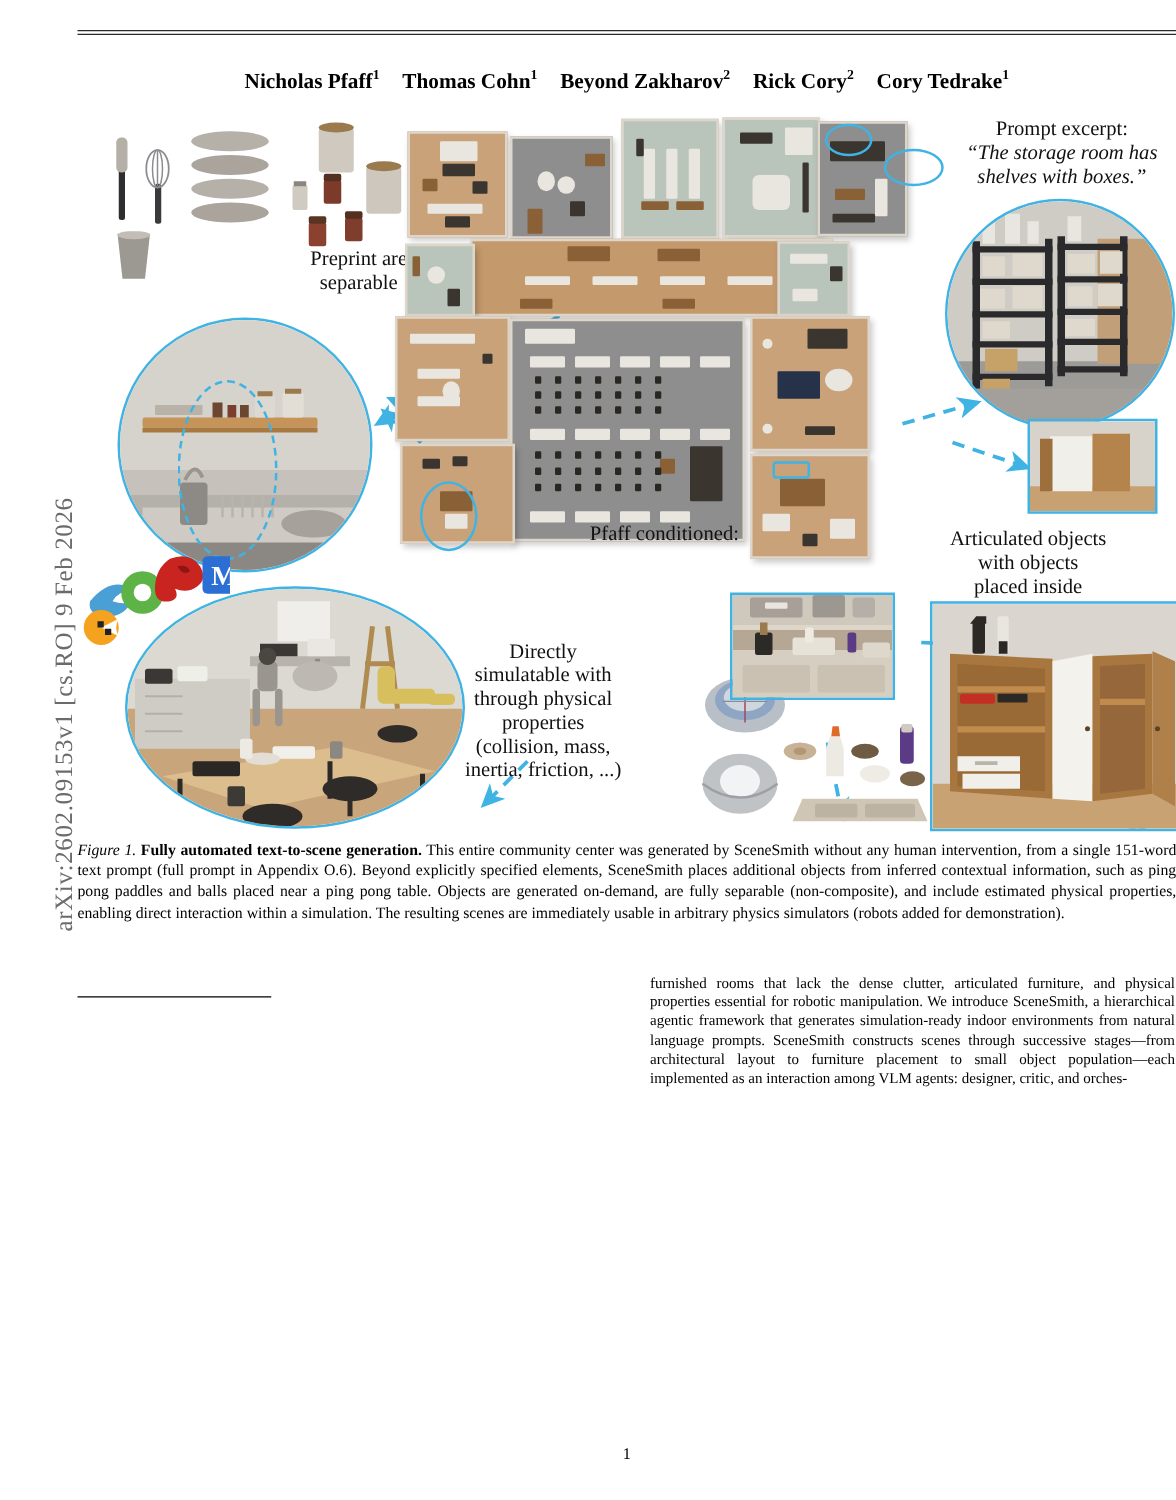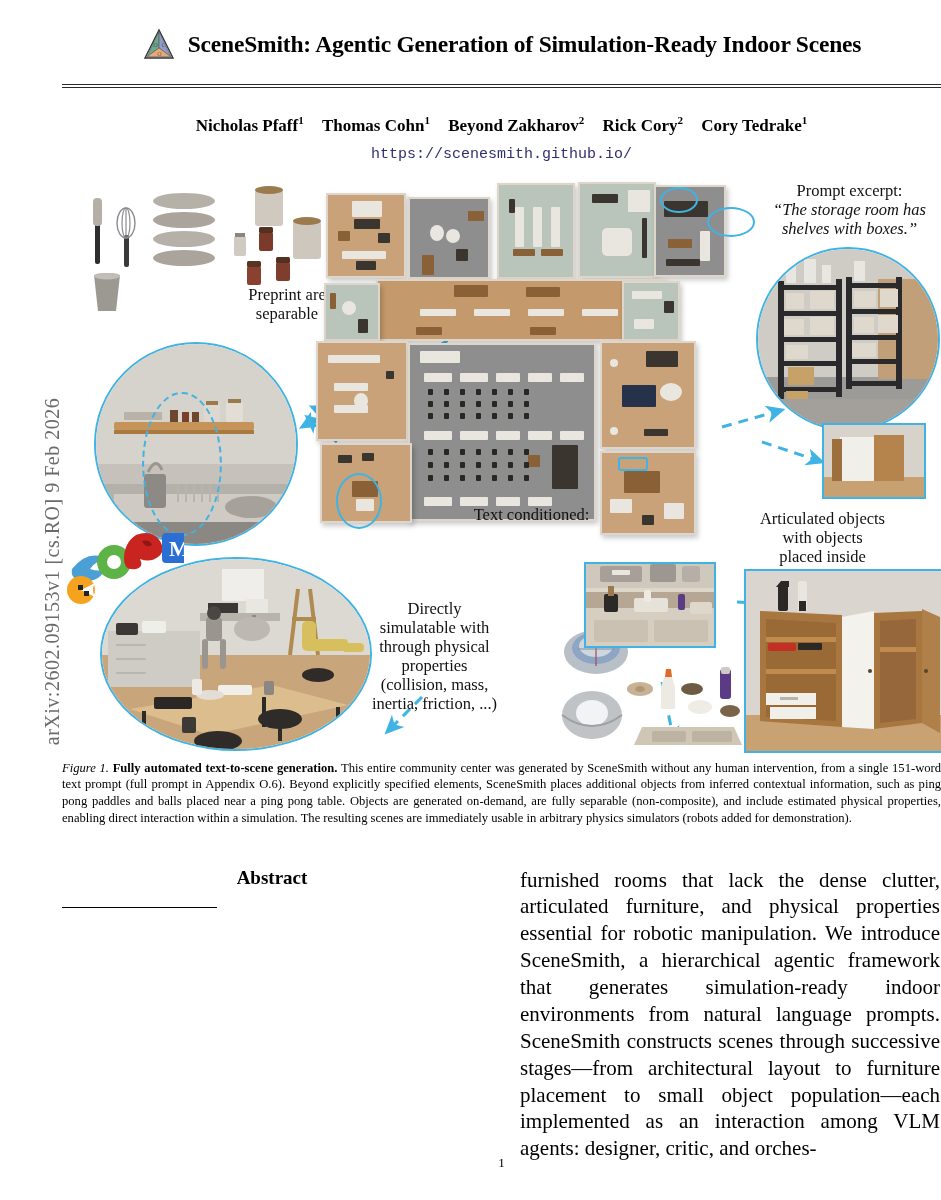--- a/index.html
+++ b/index.html
@@ -69,58 +69,43 @@
   
   #caption{
     margin-top:8px;width:879px;font-size:12.6px;line-height:1.33;text-align:justify;
   }
   #caption .cap-head{font-style:italic;}
   #caption .cap-bold{font-weight:bold;}
   
   #body-cols{display:flex;gap:38px;margin-top:40px;width:879px;}
   .col{width:420px;}
   #abstract-heading{text-align:center;font-weight:bold;font-size:19px;margin-bottom:10px;}
-  .abs-text,.body-text{font-size:21px;line-height:1.28;text-align:justify;}
+  .abs-text,.body-text{font-size:12px;line-height:1.28;text-align:justify;}
   #footnote-rule{width:155px;border-top:1px solid #000;margin:18px 0 5px 0;}
   #footnote{font-size:13px;line-height:1.3;text-align:justify;}
   .sup{font-size:9.5px;vertical-align:super;}
   #preprint{font-style:italic;font-size:13.6px;margin-top:19px;}
   #page-number{position:absolute;left:0;top:1155px;width:879px;text-align:center;font-size:13px;}
 </style>
 </head>
 <body>
 
 <div id="arxiv-stamp">arXiv:2602.09153v1  [cs.RO]  9 Feb 2026</div>
 
 <div id="page">
 
-  <div id="title-block">
-    <span id="logo-icon">
-      <svg viewBox="0 0 34 32" width="34" height="32">
-        <polygon points="17,2 3,30 31,30" fill="#f3efe7" stroke="#333" stroke-width="1.4"></polygon>
-        <polygon points="17,3.5 17,20 5.2,28.6" fill="#6aab8e" stroke="#555" stroke-width=".6"></polygon>
-        <polygon points="17,3.5 17,20 28.8,28.6" fill="#8e9cc9" stroke="#555" stroke-width=".6"></polygon>
-        <polygon points="5.2,28.6 17,20 28.8,28.6" fill="#e8a878" stroke="#555" stroke-width=".6"></polygon>
-        <text x="11" y="19" font-size="6.5" fill="#5a5a5a" font-family="Liberation Serif, serif">D</text>
-        <text x="19.5" y="19" font-size="6.5" fill="#5a5a5a" font-family="Liberation Serif, serif">C</text>
-        <text x="15.2" y="28" font-size="6" fill="#8a5a30" font-family="Liberation Serif, serif">O</text>
-      </svg>
-    </span>
-    <span id="paper-title">SceneSmith: Agentic Generation of Simulation-Ready Indoor Scenes</span>
-  </div>
   <div id="title-rule"></div>
 
   <div id="authors">
     <span class="author"><span>Nicholas Pfaff</span><span class="aff">1</span></span>
     <span class="author"><span>Thomas Cohn</span><span class="aff">1</span></span>
     <span class="author"><span>Beyond Zakharov</span><span class="aff">2</span></span>
     <span class="author"><span>Rick Cory</span><span class="aff">2</span></span>
     <span class="author"><span>Cory Tedrake</span><span class="aff">1</span></span>
   </div>
-  <div id="paper-url">https://scenesmith.github.io/</div>
 
   <div id="figure">
 
     <svg class="connectors">
       <defs>
         <marker id="ar" viewBox="0 0 12 12" refX="9" refY="6" markerWidth="7" markerHeight="7" orient="auto">
           <path d="M0,1 L11,6 L0,11 L3,6 z" fill="#3fb3e3"></path>
         </marker>
       </defs>
       <g stroke="#3fb3e3" stroke-width="3" stroke-dasharray="10,7" fill="none" marker-end="url(#ar)">
@@ -467,21 +452,21 @@
       <svg class="inset-img" viewBox="0 0 100 72" preserveAspectRatio="none">
         <rect width="100" height="72" fill="#d7d2ca"></rect>
         <rect x="0" y="52" width="100" height="20" fill="#c8a173"></rect>
         <rect x="16" y="12" width="34" height="44" fill="#f1efe9"></rect>
         <rect x="50" y="10" width="30" height="46" fill="#b5844c"></rect>
         <rect x="8" y="14" width="10" height="42" fill="#9c6f3d"></rect>
       </svg>
     </div>
 
     <div class="fig-label" style="left:382px;top:328px;width:175px;">
-      <div>Text conditioned:</div>
+      <div>Pfaff conditioned:</div>
     </div>
 
     <div class="fig-label" style="left:668px;top:332px;width:185px;">
       <span style="white-space:pre-line;">Articulated objects
 with objects
 placed inside</span>
     </div>
 
     <div class="sprite" style="left:2px;top:340px;">
       <svg width="120" height="100">
@@ -663,21 +648,20 @@
     </div>
   </div>
 
   <div id="caption">
     <span class="cap-head">Figure 1.</span>
     <span class="cap-bold">Fully automated text-to-scene generation.</span><span> This entire community center was generated by SceneSmith without any human intervention, from a single 151-word text prompt (full prompt in Appendix O.6). Beyond explicitly specified elements, SceneSmith places additional objects from inferred contextual information, such as ping pong paddles and balls placed near a ping pong table. Objects are generated on-demand, are fully separable (non-composite), and include estimated physical properties, enabling direct interaction within a simulation. The resulting scenes are immediately usable in arbitrary physics simulators (robots added for demonstration).</span>
   </div>
 
   <div id="body-cols">
     <div class="col">
-      <div id="abstract-heading">Abstract</div>
       <div id="footnote-rule"></div>
     </div>
     <div class="col">
       <div class="body-text">furnished rooms that lack the dense clutter, articulated furniture, and physical properties essential for robotic manipulation. We introduce SceneSmith, a hierarchical agentic framework that generates simulation-ready indoor environments from natural language prompts. SceneSmith constructs scenes through successive stages—from architectural layout to furniture placement to small object population—each implemented as an interaction among VLM agents: designer, critic, and orches-</div>
     </div>
   </div>
 
   <div id="page-number">1</div>
 </div>
 

